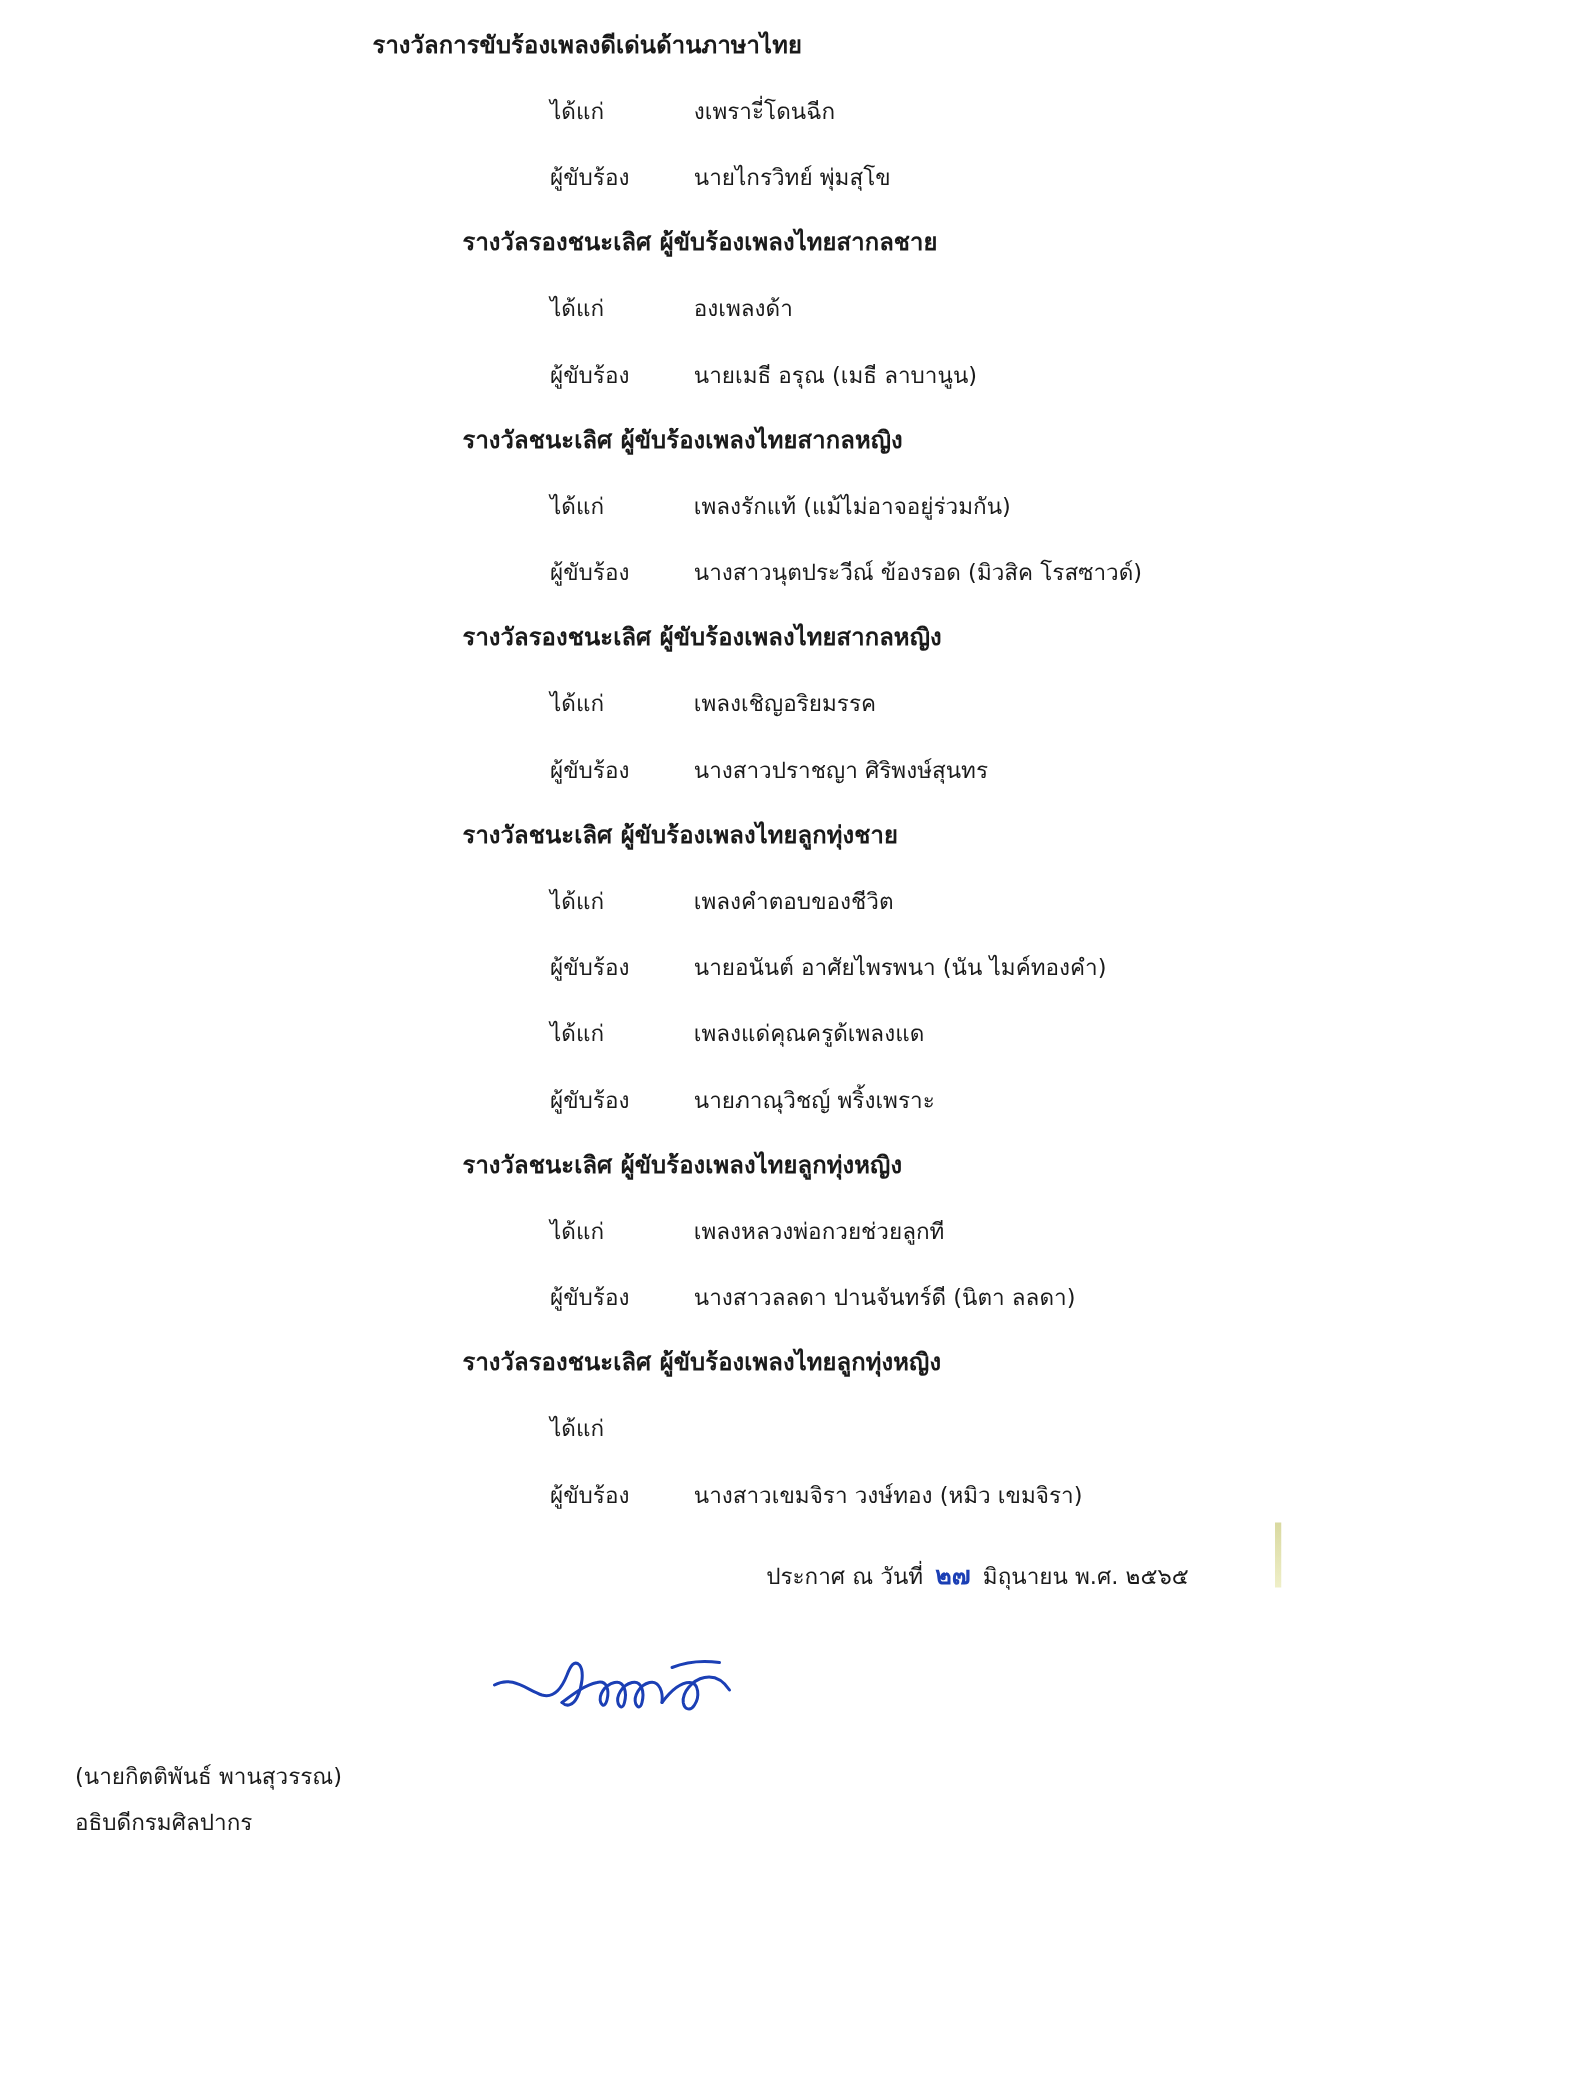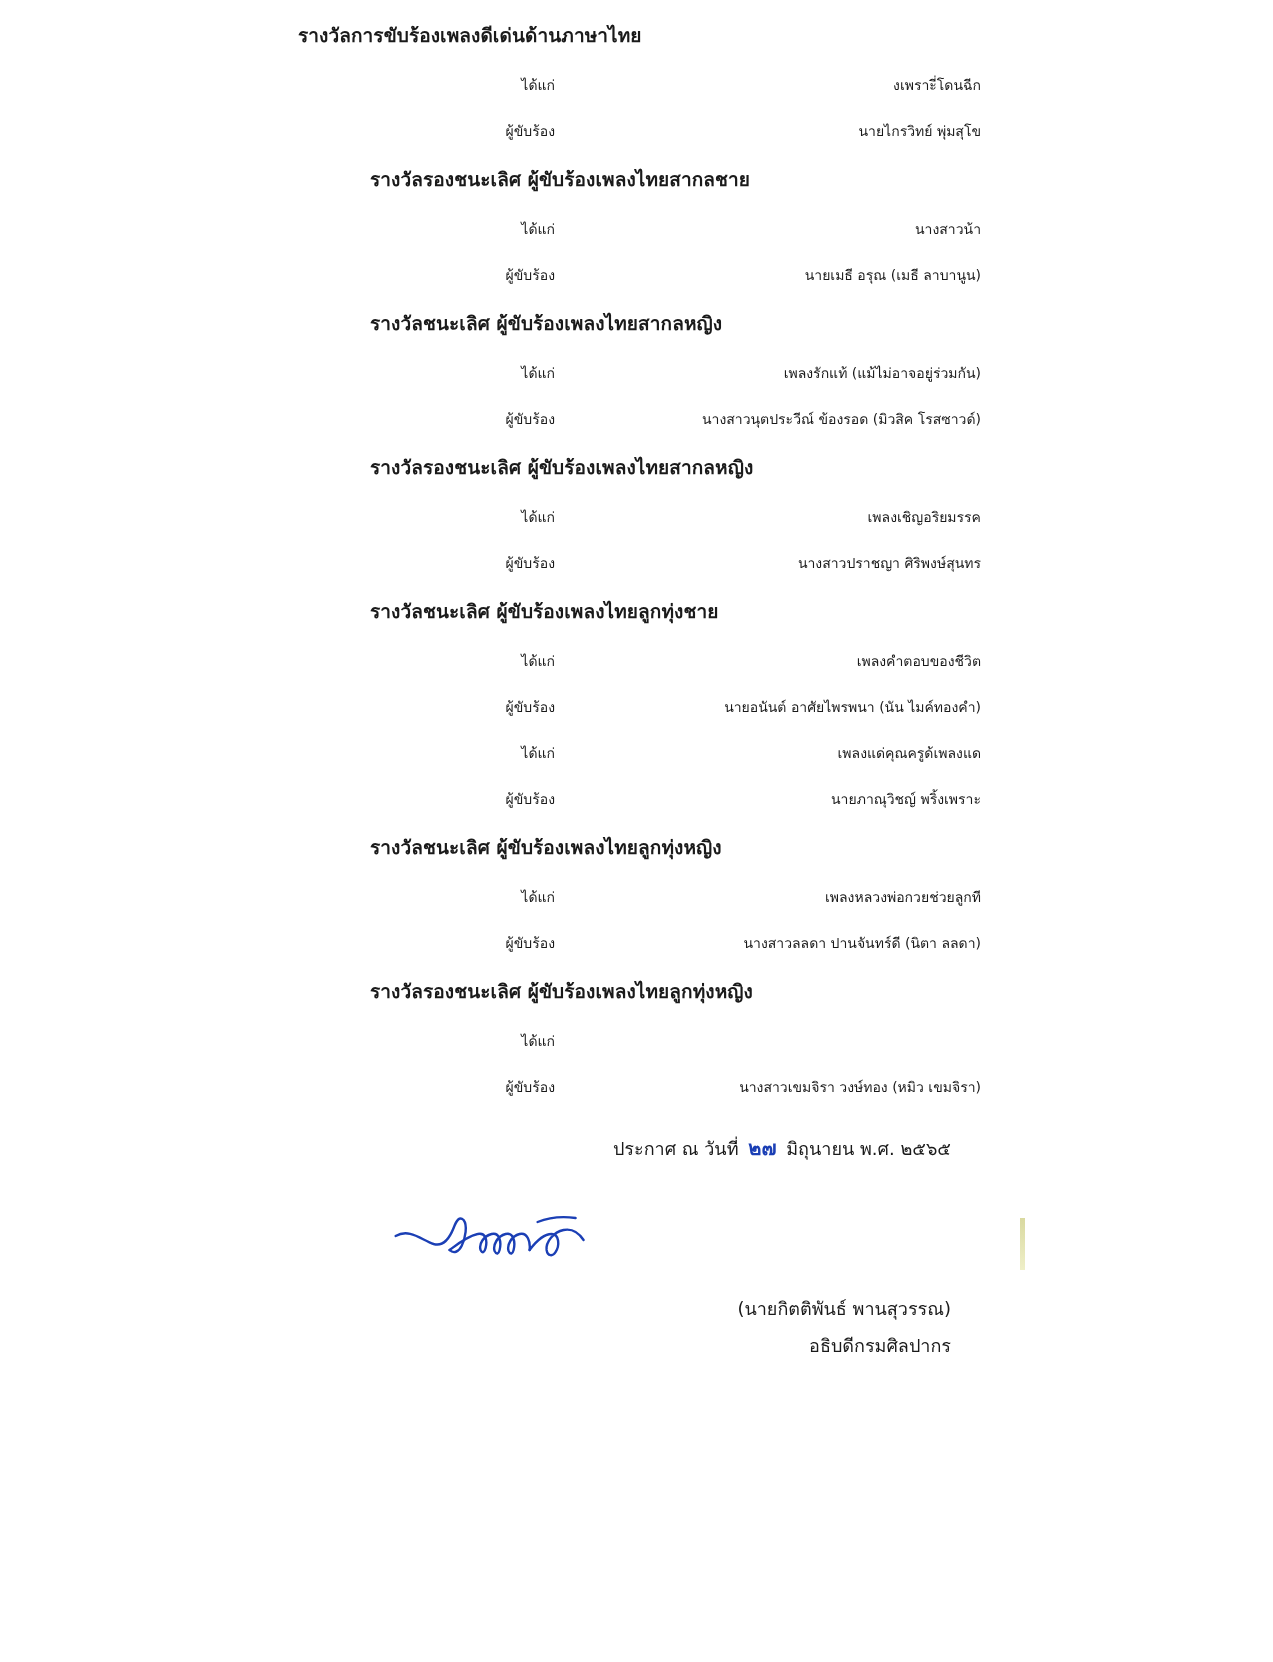--- a/index.html
+++ b/index.html
@@ -34,24 +34,23 @@
     margin-top: 22px;
   }
   .award-heading {
     font-size: 19px;
     font-weight: bold;
     padding-left: 310px;
     letter-spacing: 0.1px;
   }
   .award-row {
     display: flex;
-    font-size: 14px;
+    font-size: 18px;
     margin-top: 24px;
     padding-left: 380px;
-    text-align: right;
   }
   .award-row .lbl {
     width: 115px;
     flex: 0 0 115px;
   }
   .award-row .val {
     flex: 1 1 auto;
   }
   .announce {
     margin-top: 34px;
@@ -70,21 +69,21 @@
     height: 92px;
     position: relative;
   }
   .sig {
     position: absolute;
     left: 50%;
     top: 0;
     transform: translateX(-58%);
   }
   .signer {
-    text-align: right;
+    text-align: left;
     font-size: 18px;
     padding-right: 30px;
     margin-top: 2px;
   }
   .signer .pos {
     margin-top: 8px;
   }
   .edge-mark {
     position: absolute;
     right: 0;
@@ -109,21 +108,21 @@
     <div class="award-row">
       <span class="lbl">ผู้ขับร้อง</span>
       <span class="val">นายไกรวิทย์  พุ่มสุโข</span>
     </div>
   </div>
 
   <div class="award-block">
     <div class="award-heading">รางวัลรองชนะเลิศ ผู้ขับร้องเพลงไทยสากลชาย</div>
     <div class="award-row">
       <span class="lbl">ได้แก่</span>
-      <span class="val">นางสาวน้า</span>
+      <span class="val">องเพลงด้า</span>
     </div>
     <div class="award-row">
       <span class="lbl">ผู้ขับร้อง</span>
       <span class="val">นายเมธี  อรุณ (เมธี  ลาบานูน)</span>
     </div>
   </div>
 
   <div class="award-block">
     <div class="award-heading">รางวัลชนะเลิศ ผู้ขับร้องเพลงไทยสากลหญิง</div>
     <div class="award-row">

